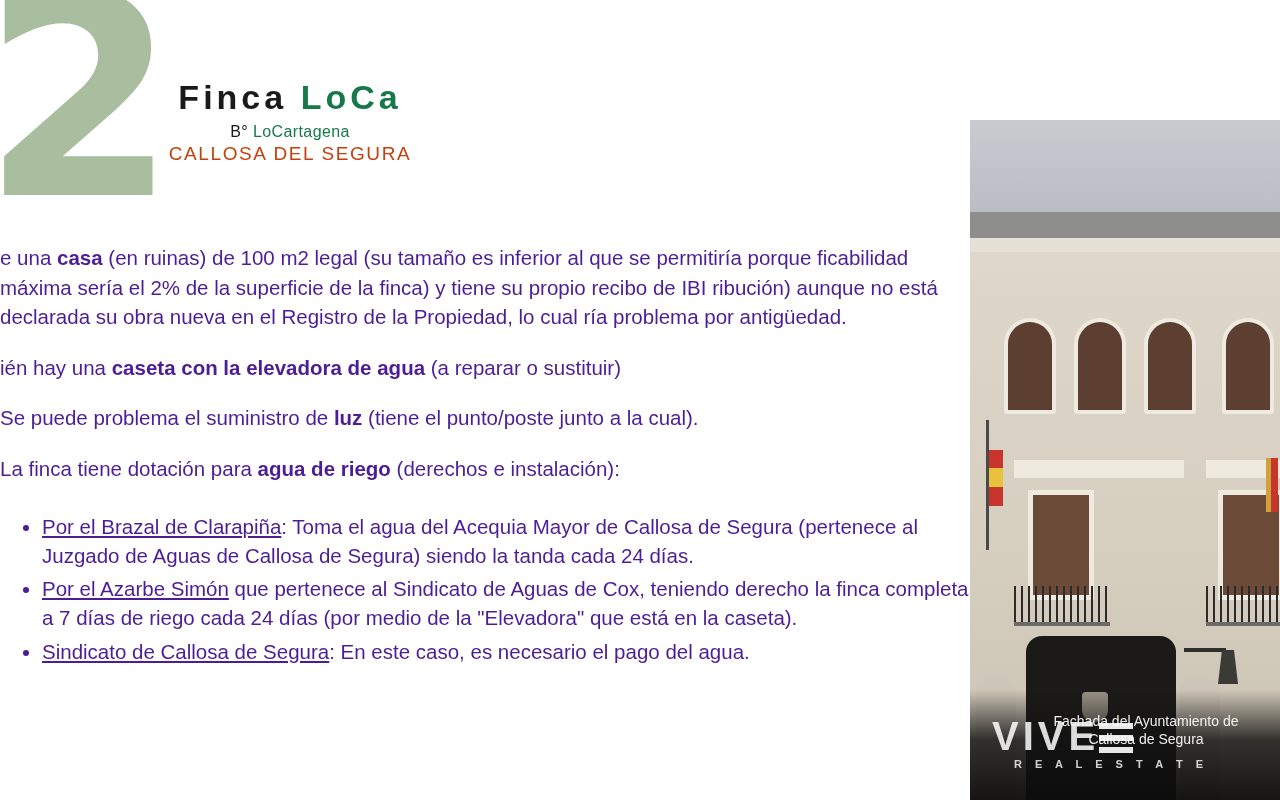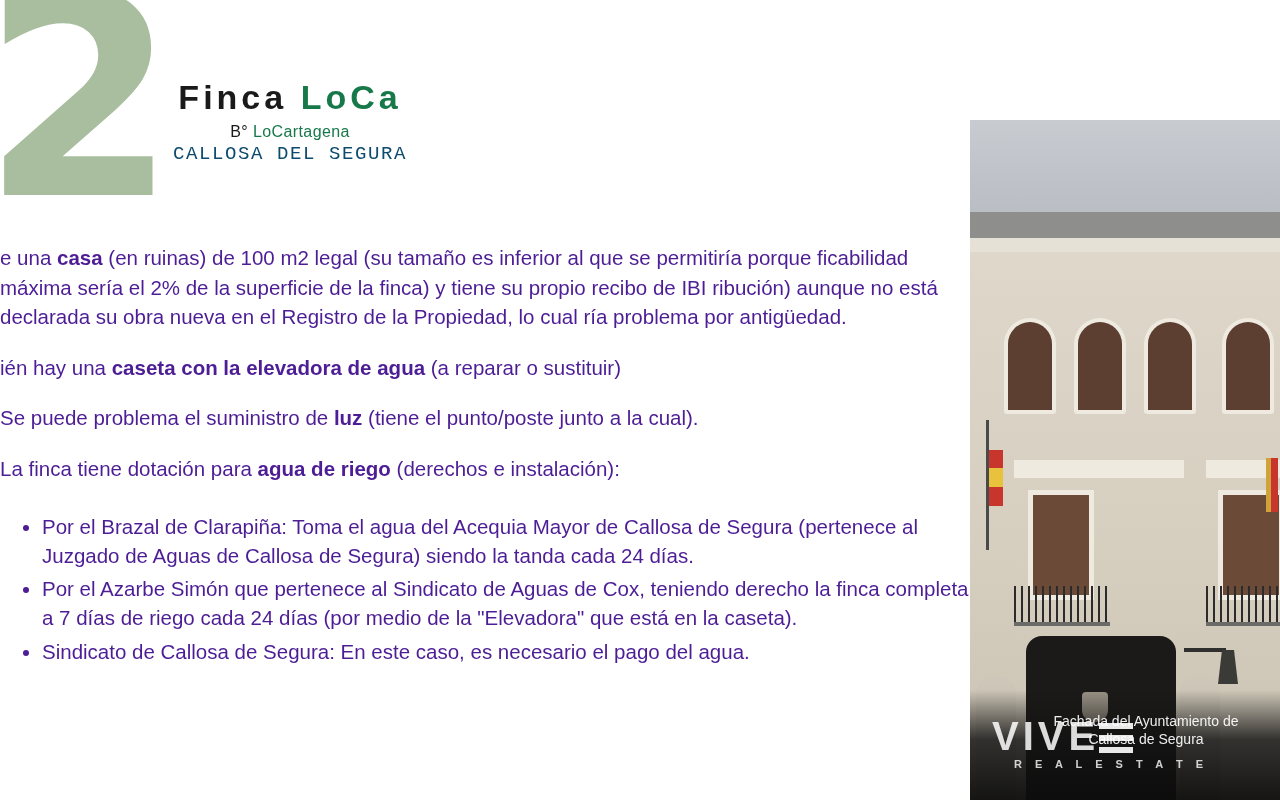--- a/index.html
+++ b/index.html
@@ -67,22 +67,22 @@
     color: #1a1a1a;
     letter-spacing: 0.4px;
   }
   .logo-sub .green {
     color: #17794a;
   }
   .logo-city {
     margin-top: 2px;
     font-size: 19px;
     letter-spacing: 1.6px;
-    color: #0c4a6e;
-    font-family: Liberation Mono, monospace;
+    color: #c2410c;
+    font-family: Liberation Sans, sans-serif;
     text-align: center;
   }
 
   
   .body-text {
     position: absolute;
     left: 0px;
     top: 243px;
     width: 975px;
     font-size: 20.5px;
@@ -101,20 +101,21 @@
   ul.bullets {
     margin: 4px 0 0 0;
     padding-left: 42px;
     list-style: disc;
   }
   ul.bullets li {
     margin-bottom: 4px;
     line-height: 1.42;
   }
   .uline {
+    text-decoration: underline;
   }
 
   
   .photo-panel {
     position: absolute;
     right: 0;
     top: 0;
     width: 310px;
     height: 800px;
     overflow: hidden;

